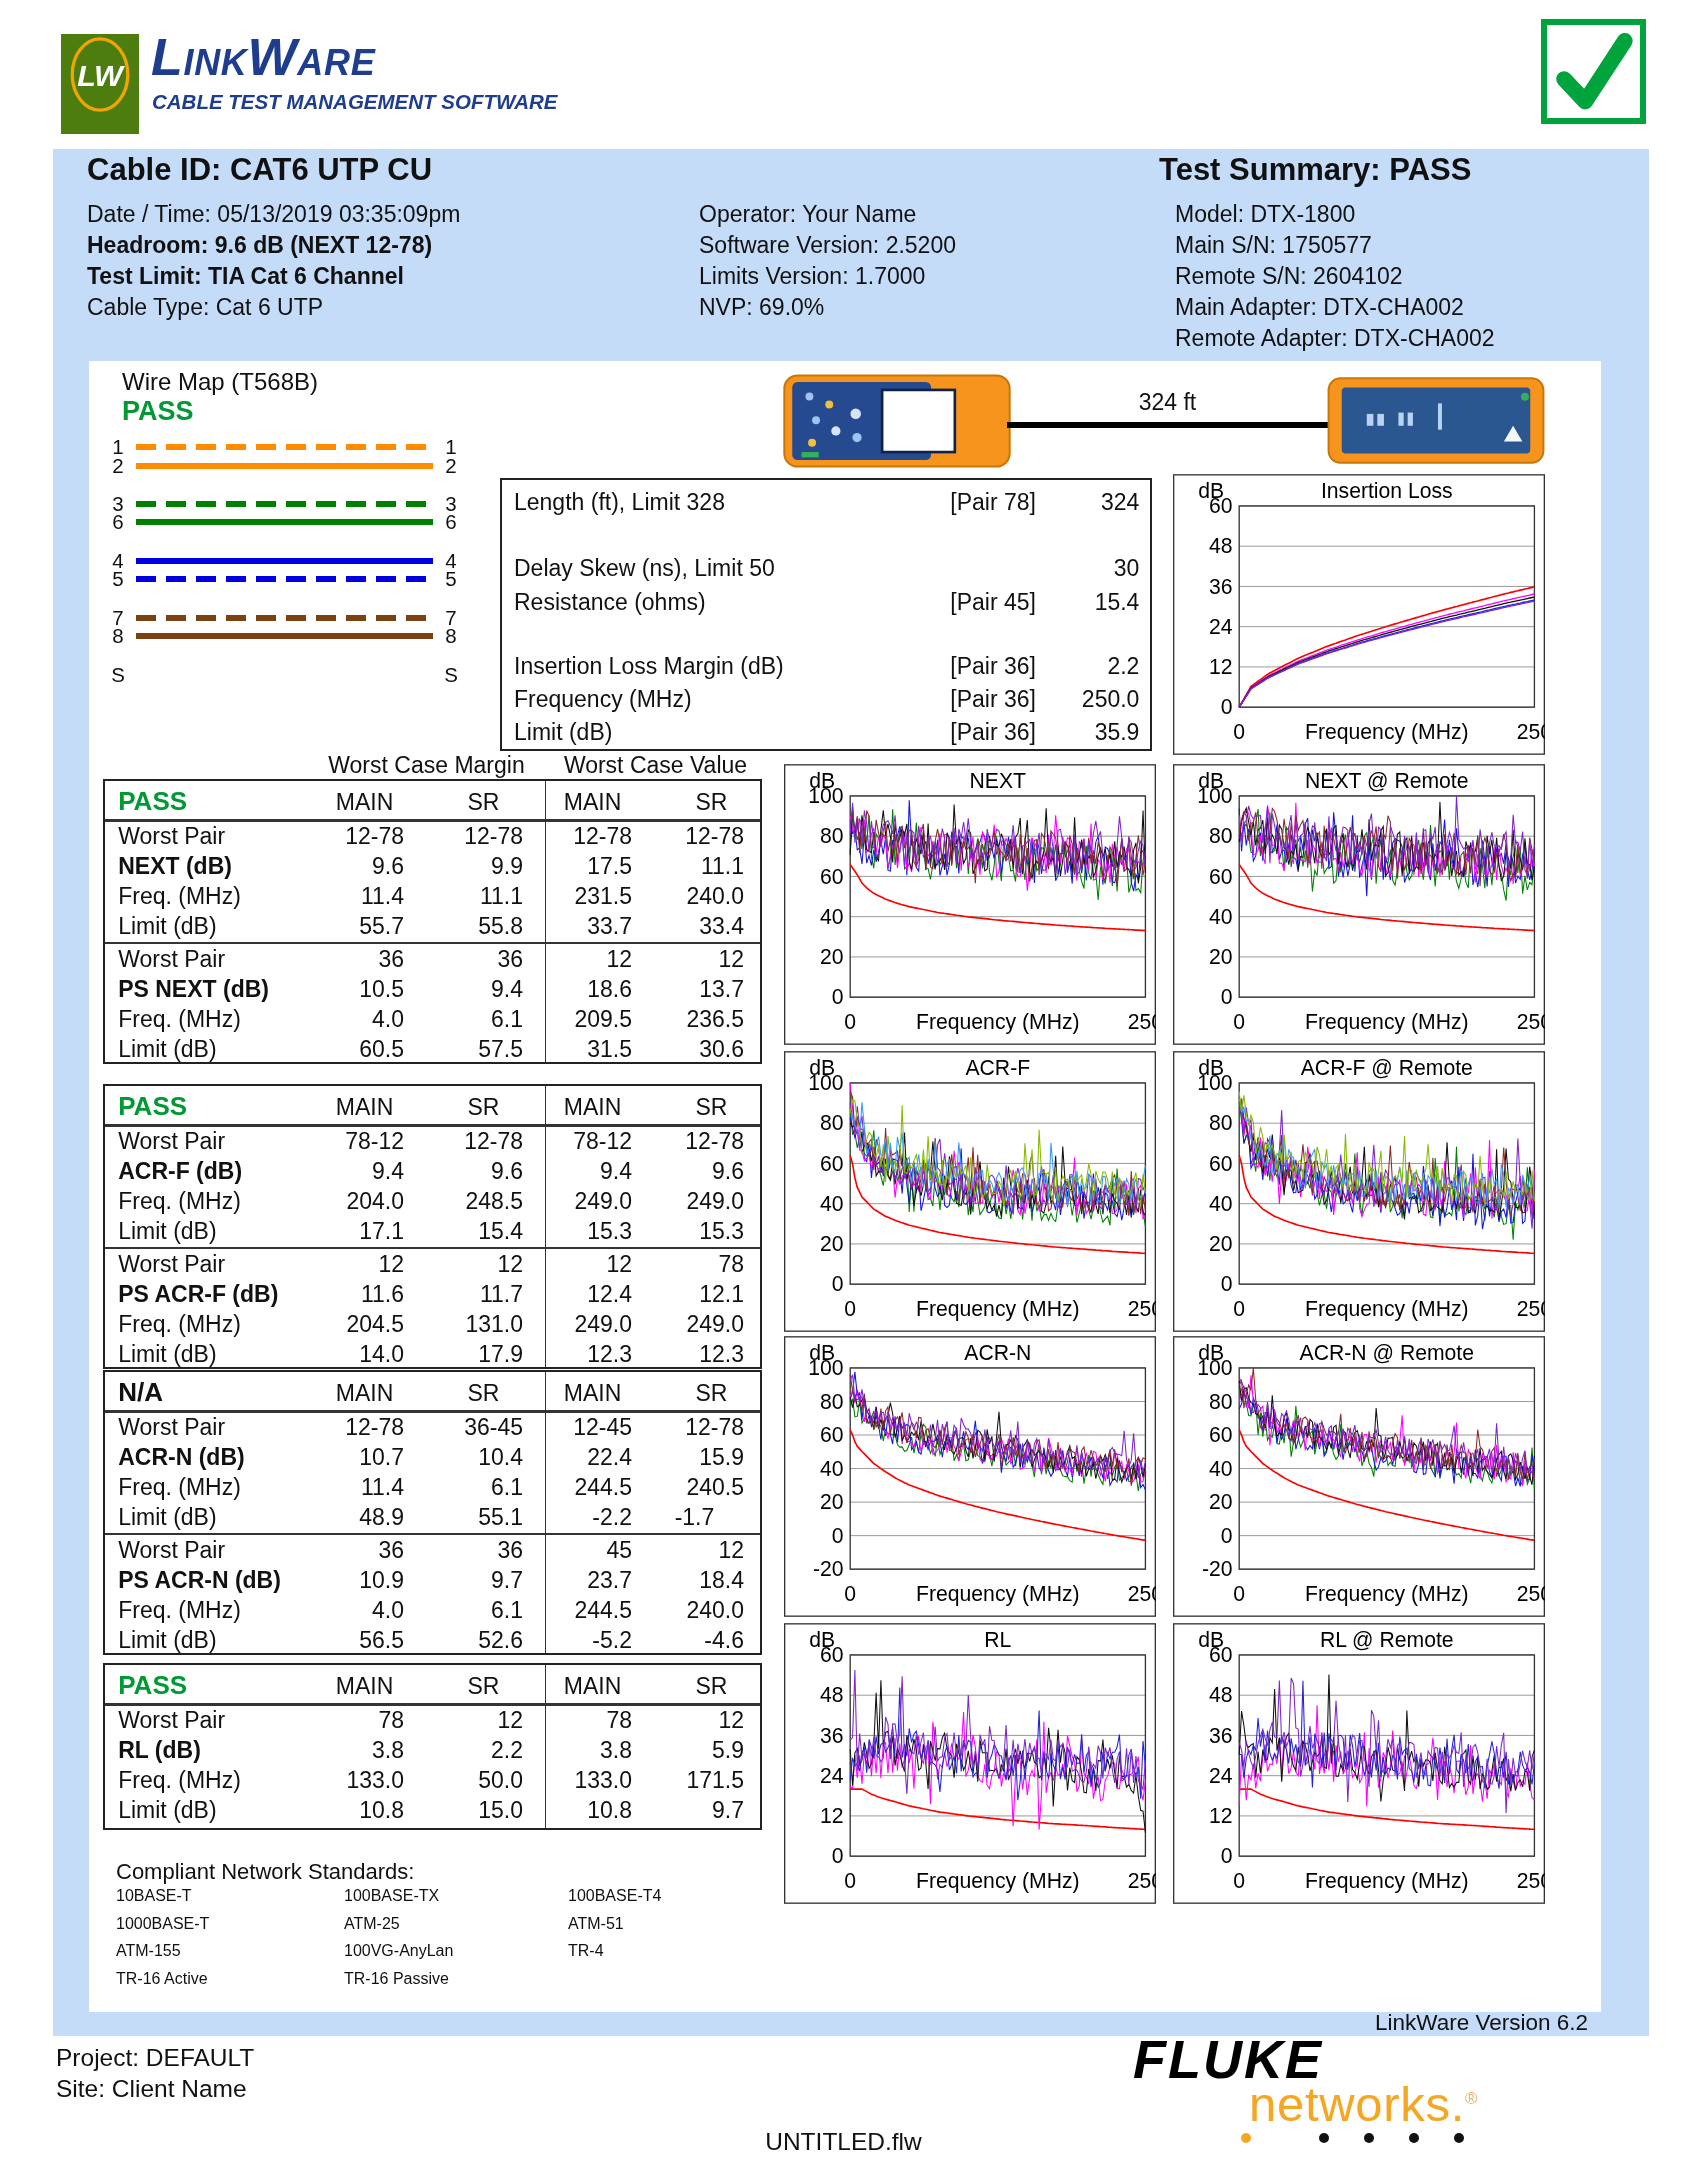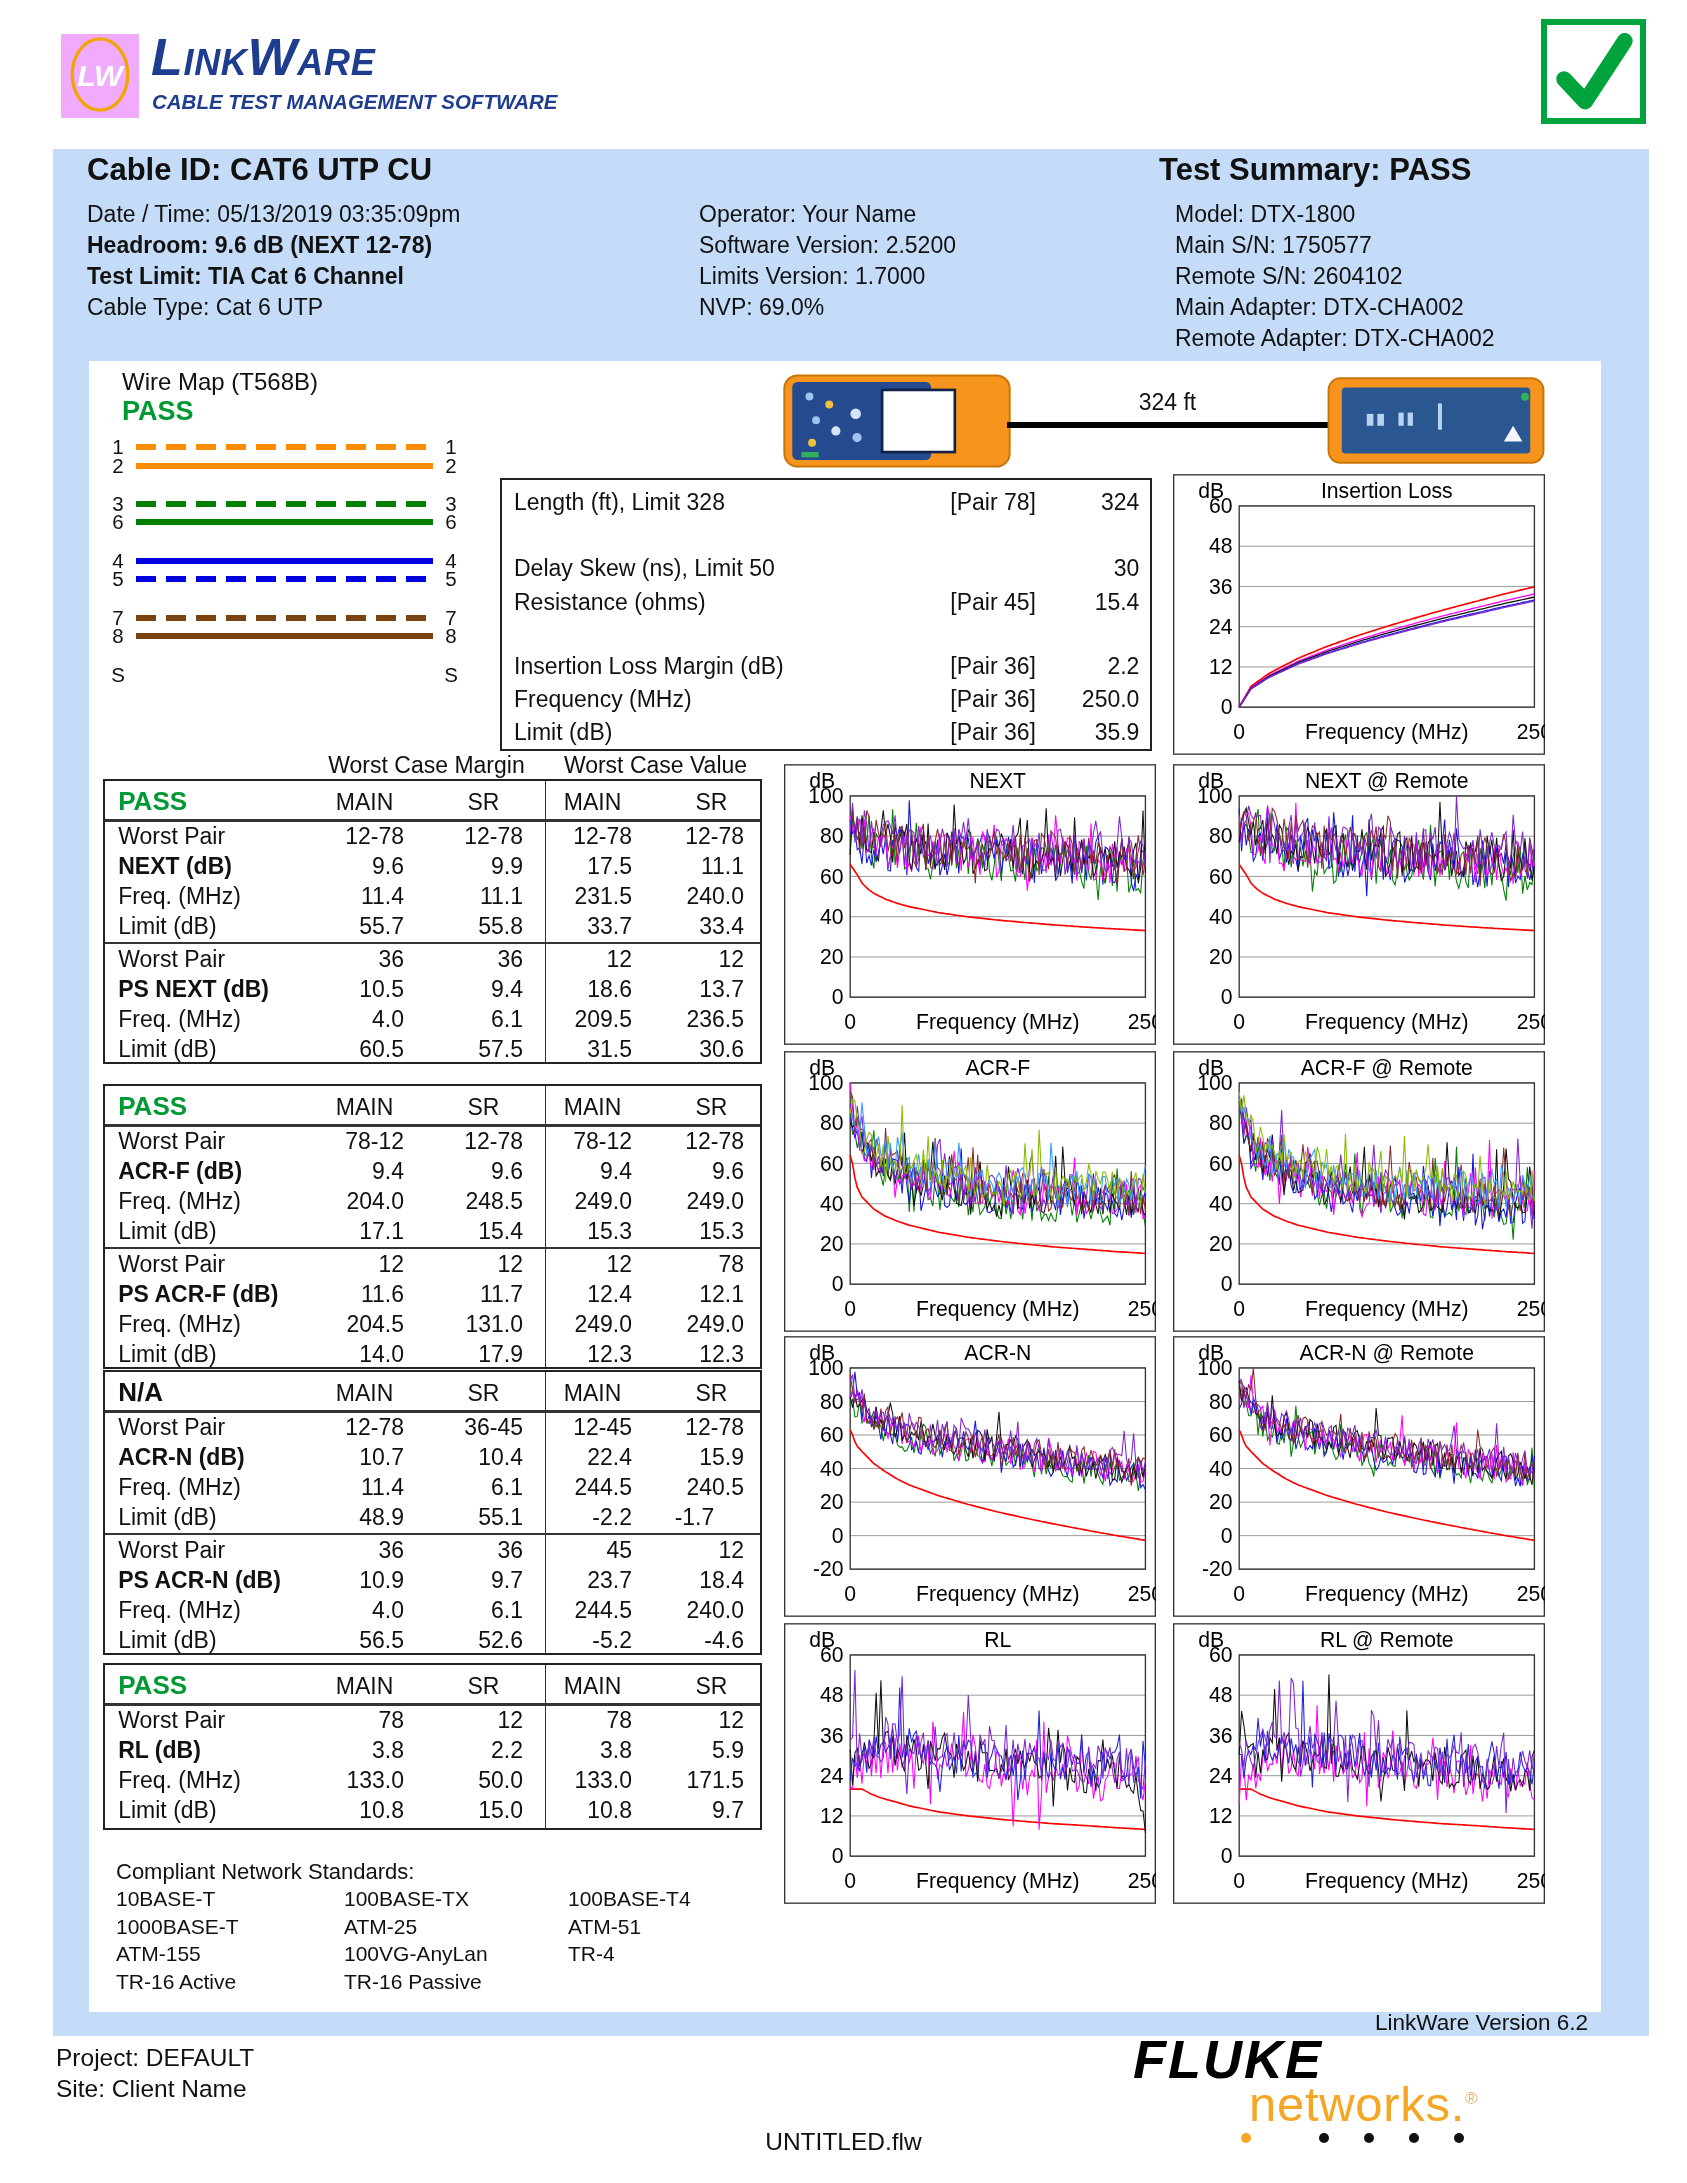--- a/index.html
+++ b/index.html
@@ -1,21 +1,21 @@
 <!DOCTYPE html>
 <html style="font-size:10.6px"><head>
 <meta charset="utf-8">
 <style>
   html,body{margin:0;padding:0;background:#ffffff;}
   .page{position:relative;width:1687px;height:2183px;background:#fff;
         font-family:"Liberation Sans","DejaVu Sans",sans-serif;color:#111;overflow:hidden;}
   .abs{position:absolute;}
 
   
-  .lw-box{position:absolute;left:61px;top:34px;width:78px;height:84px;background:#f0abfc;}
+  .lw-box{position:absolute;left:61px;top:34px;width:78px;height:100px;background:#4d7c0f;}
   .lw-name{position:absolute;left:151px;top:26.5px;font-size:52px;font-weight:bold;font-style:italic;
            font-variant:small-caps;color:#1e3d8f;letter-spacing:0.7px;}
   .lw-tagline{position:absolute;left:152px;top:90px;font-size:20.5px;font-weight:bold;font-style:italic;color:#1e3d8f;}
   .check-box{position:absolute;left:1541px;top:18.5px;width:105px;height:105px;background:#fff;border:6.6px solid #00a33c;box-sizing:border-box;}
 
   
   .content-bg{position:absolute;left:53px;top:149px;width:1596px;height:1887px;background:#c5dcf8;}
   .panel{position:absolute;left:89px;top:361px;width:1512px;height:1651px;background:#fff;}
 
   .cable-id{position:absolute;left:87px;top:152px;font-size:31px;font-weight:bold;}
@@ -50,21 +50,21 @@
   .pt-colhead{position:absolute;top:8px;width:93px;text-align:center;font-size:23px;}
   .pt-hline{position:absolute;left:0;width:100%;height:2.6px;background:#333;}
   .pt-vline{position:absolute;top:0;width:1.3px;background:#333;}
   .pt-row{position:absolute;left:0;width:100%;height:30px;font-size:23px;}
   .pt-label{position:absolute;left:13.2px;white-space:nowrap;}
   .pt-cell{position:absolute;text-align:right;width:99px;}
   .tbl-grp-head{position:absolute;font-size:23px;width:265px;text-align:center;}
 
   
   .std-title{position:absolute;left:116px;top:1859px;font-size:22px;}
-  .std-item{position:absolute;font-size:21px;white-space:nowrap;}
+  .std-item{position:absolute;font-size:16px;white-space:nowrap;}
 
   
   .chart{position:absolute;width:372px;height:281px;}
 
   
   .version-band{position:absolute;left:1092px;top:2010px;width:496px;text-align:right;font-size:22.5px;}
   .foot-project{position:absolute;left:56px;top:2044px;font-size:24.5px;}
   .foot-site{position:absolute;left:56px;top:2075px;font-size:24.5px;}
   .foot-file{position:absolute;left:0;top:2128px;width:1687px;text-align:center;font-size:24.5px;}
   .fluke{position:absolute;left:1133px;top:2028px;font-size:54px;font-weight:900;font-style:italic;

